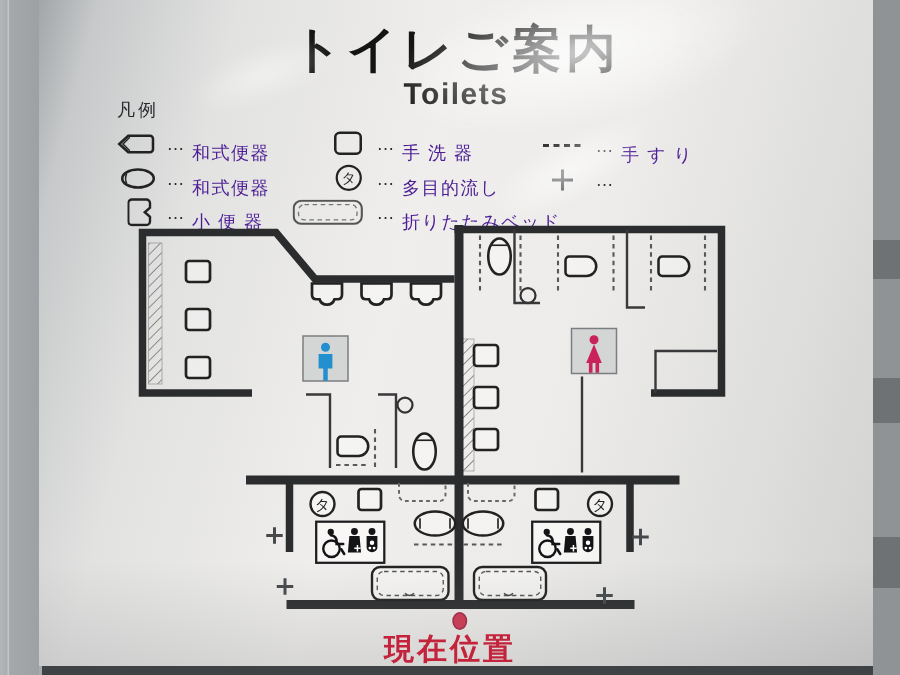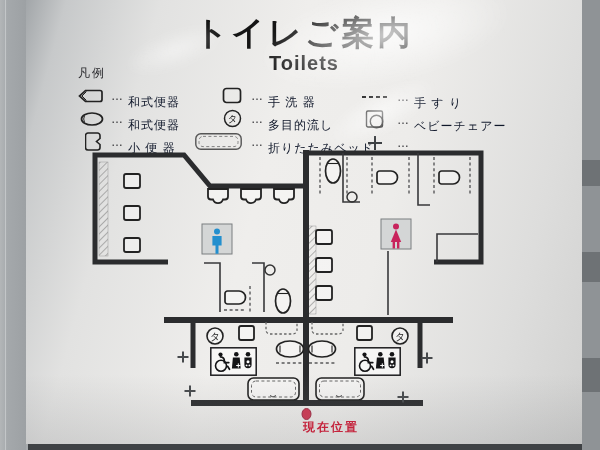--- a/index.html
+++ b/index.html
@@ -37,23 +37,23 @@
   .subtitle{position:absolute;left:64px;top:52px;width:480px;text-align:center;
     font-size:20px;font-weight:bold;color:#1a1a1a;letter-spacing:1px;}
   .legend-heading{position:absolute;left:78px;top:65px;font-size:12px;color:#2a2a2e;letter-spacing:2px;}
   .legend-col{position:absolute;top:84px;}
   .lrow{display:flex;align-items:center;height:23px;}
   .licon{display:flex;align-items:center;justify-content:flex-end;}
   .w30{width:30px;}
   .w50{width:50px;padding-right:2px;}
   .c30{width:30px;justify-content:center;}
   .ldots{margin:0 5px 0 7px;font-size:12px;color:#2a2a2e;}
-  .llabel{font-size:12px;color:#0f172a;letter-spacing:1px;white-space:nowrap;margin-top:13px;}
-  .current-label{position:absolute;left:256px;top:419px;width:150px;text-align:center;
-    font-size:12px;font-weight:bold;color:#c4233c;letter-spacing:2px;}
+  .llabel{font-size:12px;color:#4c1d95;letter-spacing:1px;white-space:nowrap;margin-top:13px;}
+  .current-label{position:absolute;left:256px;top:419px;width:150px;
+    font-size:20px;font-weight:bold;color:#c4233c;letter-spacing:2px;}
   svg{display:block;}
   .plan{position:absolute;left:0;top:0;}
 </style>
 </head>
 <body>
 
 <div class="left-edge"></div>
 <div class="left-edge-line"></div>
 <div class="sign"></div>
 <div class="right-strip"></div>
@@ -132,30 +132,20 @@
 
 <div class="legend-col" style="left:360px;top:85px;">
   <div class="lrow">
     <span class="licon c30">
       <svg width="28" height="8" viewBox="0 0 28 8">
           <line x1="1" y1="4" x2="27" y2="4" stroke="#333" stroke-width="2" stroke-dasharray="4 3"></line>
         </svg>
     </span>
     <span class="ldots">…</span>
     <span class="llabel">手 す り</span>
-  </div>
-  <div class="lrow">
-    <span class="licon c30">
-      <svg width="21" height="21" viewBox="0 0 21 21">
-          <rect x="1.5" y="2" width="16" height="16" rx="1.5" fill="none" stroke="#222" stroke-width="1.4"></rect>
-          <circle cx="11.5" cy="12.5" r="6.2" fill="none" stroke="#222" stroke-width="1.4"></circle>
-        </svg>
-    </span>
-    <span class="ldots">…</span>
-    <span class="llabel">ベビーチェアー</span>
   </div>
   <div class="lrow">
     <span class="licon c30">
       <svg width="16" height="16" viewBox="0 0 16 16">
           <path d="M8,1 V15 M1,8 H15" stroke="#3d4043" stroke-width="2"></path>
         </svg>
     </span>
     <span class="ldots">…</span>
   </div>
 </div>

